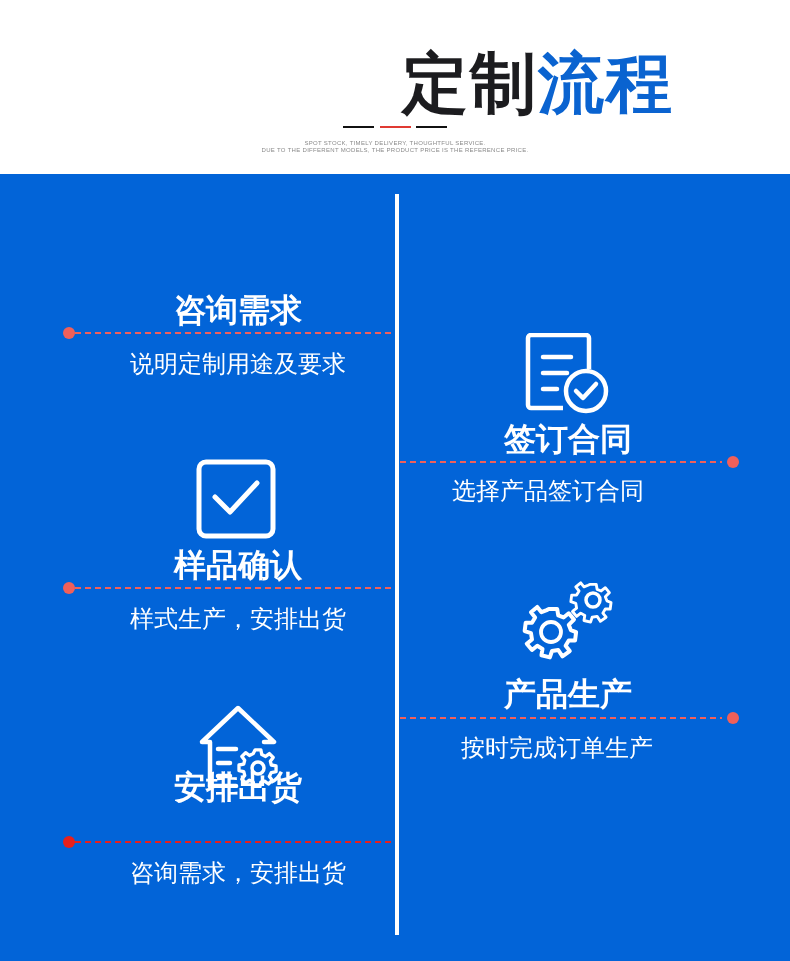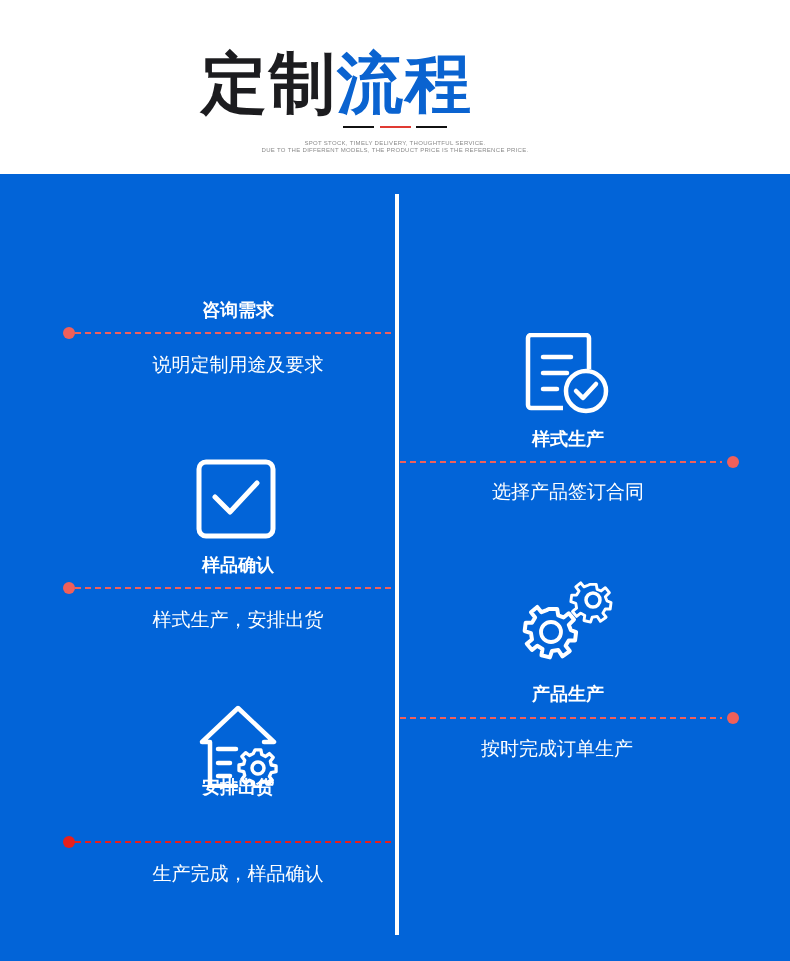--- a/index.html
+++ b/index.html
@@ -1,21 +1,21 @@
 <!DOCTYPE html>
 <html><head>
   <meta charset="utf-8">
   <style>
     * { margin: 0; padding: 0; box-sizing: border-box; }
     html, body { width: 790px; height: 961px; overflow: hidden; background: #ffffff; }
     body { position: relative; font-family: "DejaVu Sans", "Liberation Sans", sans-serif; }
 
     .header { position: absolute; left: 0; top: 0; width: 790px; height: 174px; background: #ffffff; }
     .title {
-      position: absolute; left: 0; top: 46px; width: 674px; text-align: center;
+      position: absolute; left: 0; top: 46px; width: 674px; text-align: right;
       font-size: 66px; font-weight: bold; letter-spacing: 2px; line-height: 76px;
       font-family: "DejaVu Sans", sans-serif;
     }
     .title .t-dark { color: #1c1c1f; }
     .title .t-blue { color: #0a63d0; }
     .deco { position: absolute; top: 126px; height: 2px; width: 31px; }
     .deco.d1 { left: 343px; background: #111111; }
     .deco.d2 { left: 380px; background: #e03a33; }
     .deco.d3 { left: 416px; background: #111111; }
     .sub {
@@ -24,25 +24,25 @@
       letter-spacing: 0.3px; line-height: 7px;
     }
     .sub.s1 { top: 140px; }
     .sub.s2 { top: 147px; }
 
     .band { position: absolute; left: 0; top: 174px; width: 790px; height: 787px; background: #0264d8; }
     .vline { position: absolute; left: 395px; top: 194px; width: 4px; height: 741px; background: #ffffff; }
 
     .step-title {
       position: absolute; width: 360px; text-align: center; color: #ffffff;
-      font-size: 18px; font-weight: bold; line-height: 28px;
+      font-size: 32px; font-weight: bold; line-height: 28px;
     }
     .step-desc {
       position: absolute; width: 360px; text-align: center; color: #ffffff;
-      font-size: 19px; line-height: 26px;
+      font-size: 24px; line-height: 26px;
     }
     .dash {
       position: absolute; height: 2px;
       background-image: linear-gradient(to right, var(--c) 0 6px, transparent 6px 10px);
       background-size: 10px 2px; background-repeat: repeat-x;
     }
     .dot { position: absolute; width: 12px; height: 12px; border-radius: 50%; }
 
     .icon { position: absolute; }
     .icon svg { display: block; }
@@ -75,24 +75,24 @@
   <div class="icon" style="left:525px; top:333px;">
     <svg width="86" height="82" viewBox="0 0 86 82">
       <path d="M38 75 H6 a3 3 0 0 1 -3 -3 V5 a3 3 0 0 1 3 -3 H61 a3 3 0 0 1 3 3 V36" fill="none" stroke="#fff" stroke-width="4.5" stroke-linejoin="round"></path>
       <line x1="18" y1="24" x2="46" y2="24" stroke="#fff" stroke-width="4.5" stroke-linecap="round"></line>
       <line x1="18" y1="40" x2="42" y2="40" stroke="#fff" stroke-width="4.5" stroke-linecap="round"></line>
       <line x1="18" y1="56" x2="32" y2="56" stroke="#fff" stroke-width="4.5" stroke-linecap="round"></line>
       <circle cx="61" cy="58" r="20" fill="#0264d8" stroke="#fff" stroke-width="4.5"></circle>
       <polyline points="51,58 58,65 71,51" fill="none" stroke="#fff" stroke-width="4.5" stroke-linecap="round" stroke-linejoin="round"></polyline>
     </svg>
   </div>
-  <div class="step-title" style="left:388px; top:425px;">样式生产</div>
+  <div class="step-title" style="left:388px; top:425px;">签订合同</div>
   <div class="dash" style="left:400px; top:461px; width:322px; --c:#f0605a;"></div>
   <div class="dot" style="left:727px; top:456px; background:#f0605a;"></div>
-  <div class="step-desc" style="left:388px; top:478px;">选择产品签订合同</div>
+  <div class="step-desc" style="left:368px; top:478px;">选择产品签订合同</div>
 </div>
 
 <div>
   <div class="icon" style="left:196px; top:459px;">
     <svg width="80" height="80" viewBox="0 0 80 80">
       <rect x="3" y="3" width="74" height="74" rx="7" fill="none" stroke="#fff" stroke-width="5"></rect>
       <polyline points="19,38 34,53 61,24" fill="none" stroke="#fff" stroke-width="5" stroke-linecap="round" stroke-linejoin="round"></polyline>
     </svg>
   </div>
   <div class="step-title" style="left:58px; top:551px;">样品确认</div>
@@ -132,14 +132,14 @@
       <line x1="20" y1="72" x2="32" y2="72" stroke="#fff" stroke-width="4.5" stroke-linecap="round"></line>
       <g transform="translate(60,64)" fill="#0264d8" stroke="#fff" stroke-width="3.5" stroke-linejoin="round">
         <path d="M-3,-16 L3,-16 L4,-11 L8,-9 L12,-12 L16,-8 L13,-4 L14,0 L19,1 L19,7 L14,8 L12,12 L15,16 L11,20 L7,17 L3,18 L2,23 L-4,23 L-5,18 L-9,16 L-13,19 L-17,15 L-14,11 L-15,7 L-20,6 L-20,0 L-15,-1 L-14,-5 L-17,-9 L-13,-13 L-9,-10 L-5,-12 Z" transform="translate(0,-3) scale(0.95)"></path>
         <circle cx="0" cy="0" r="6"></circle>
       </g>
     </svg>
   </div>
   <div class="step-title" style="left:58px; top:773px;">安排出货</div>
   <div class="dot" style="left:63px; top:836px; background:#e8201c;"></div>
   <div class="dash" style="left:75px; top:841px; width:318px; --c:#e8201c;"></div>
-  <div class="step-desc" style="left:58px; top:860px;">生产完成，样品确认</div>
+  <div class="step-desc" style="left:58px; top:860px;">咨询需求，安排出货</div>
 </div>
 
 </body></html>

